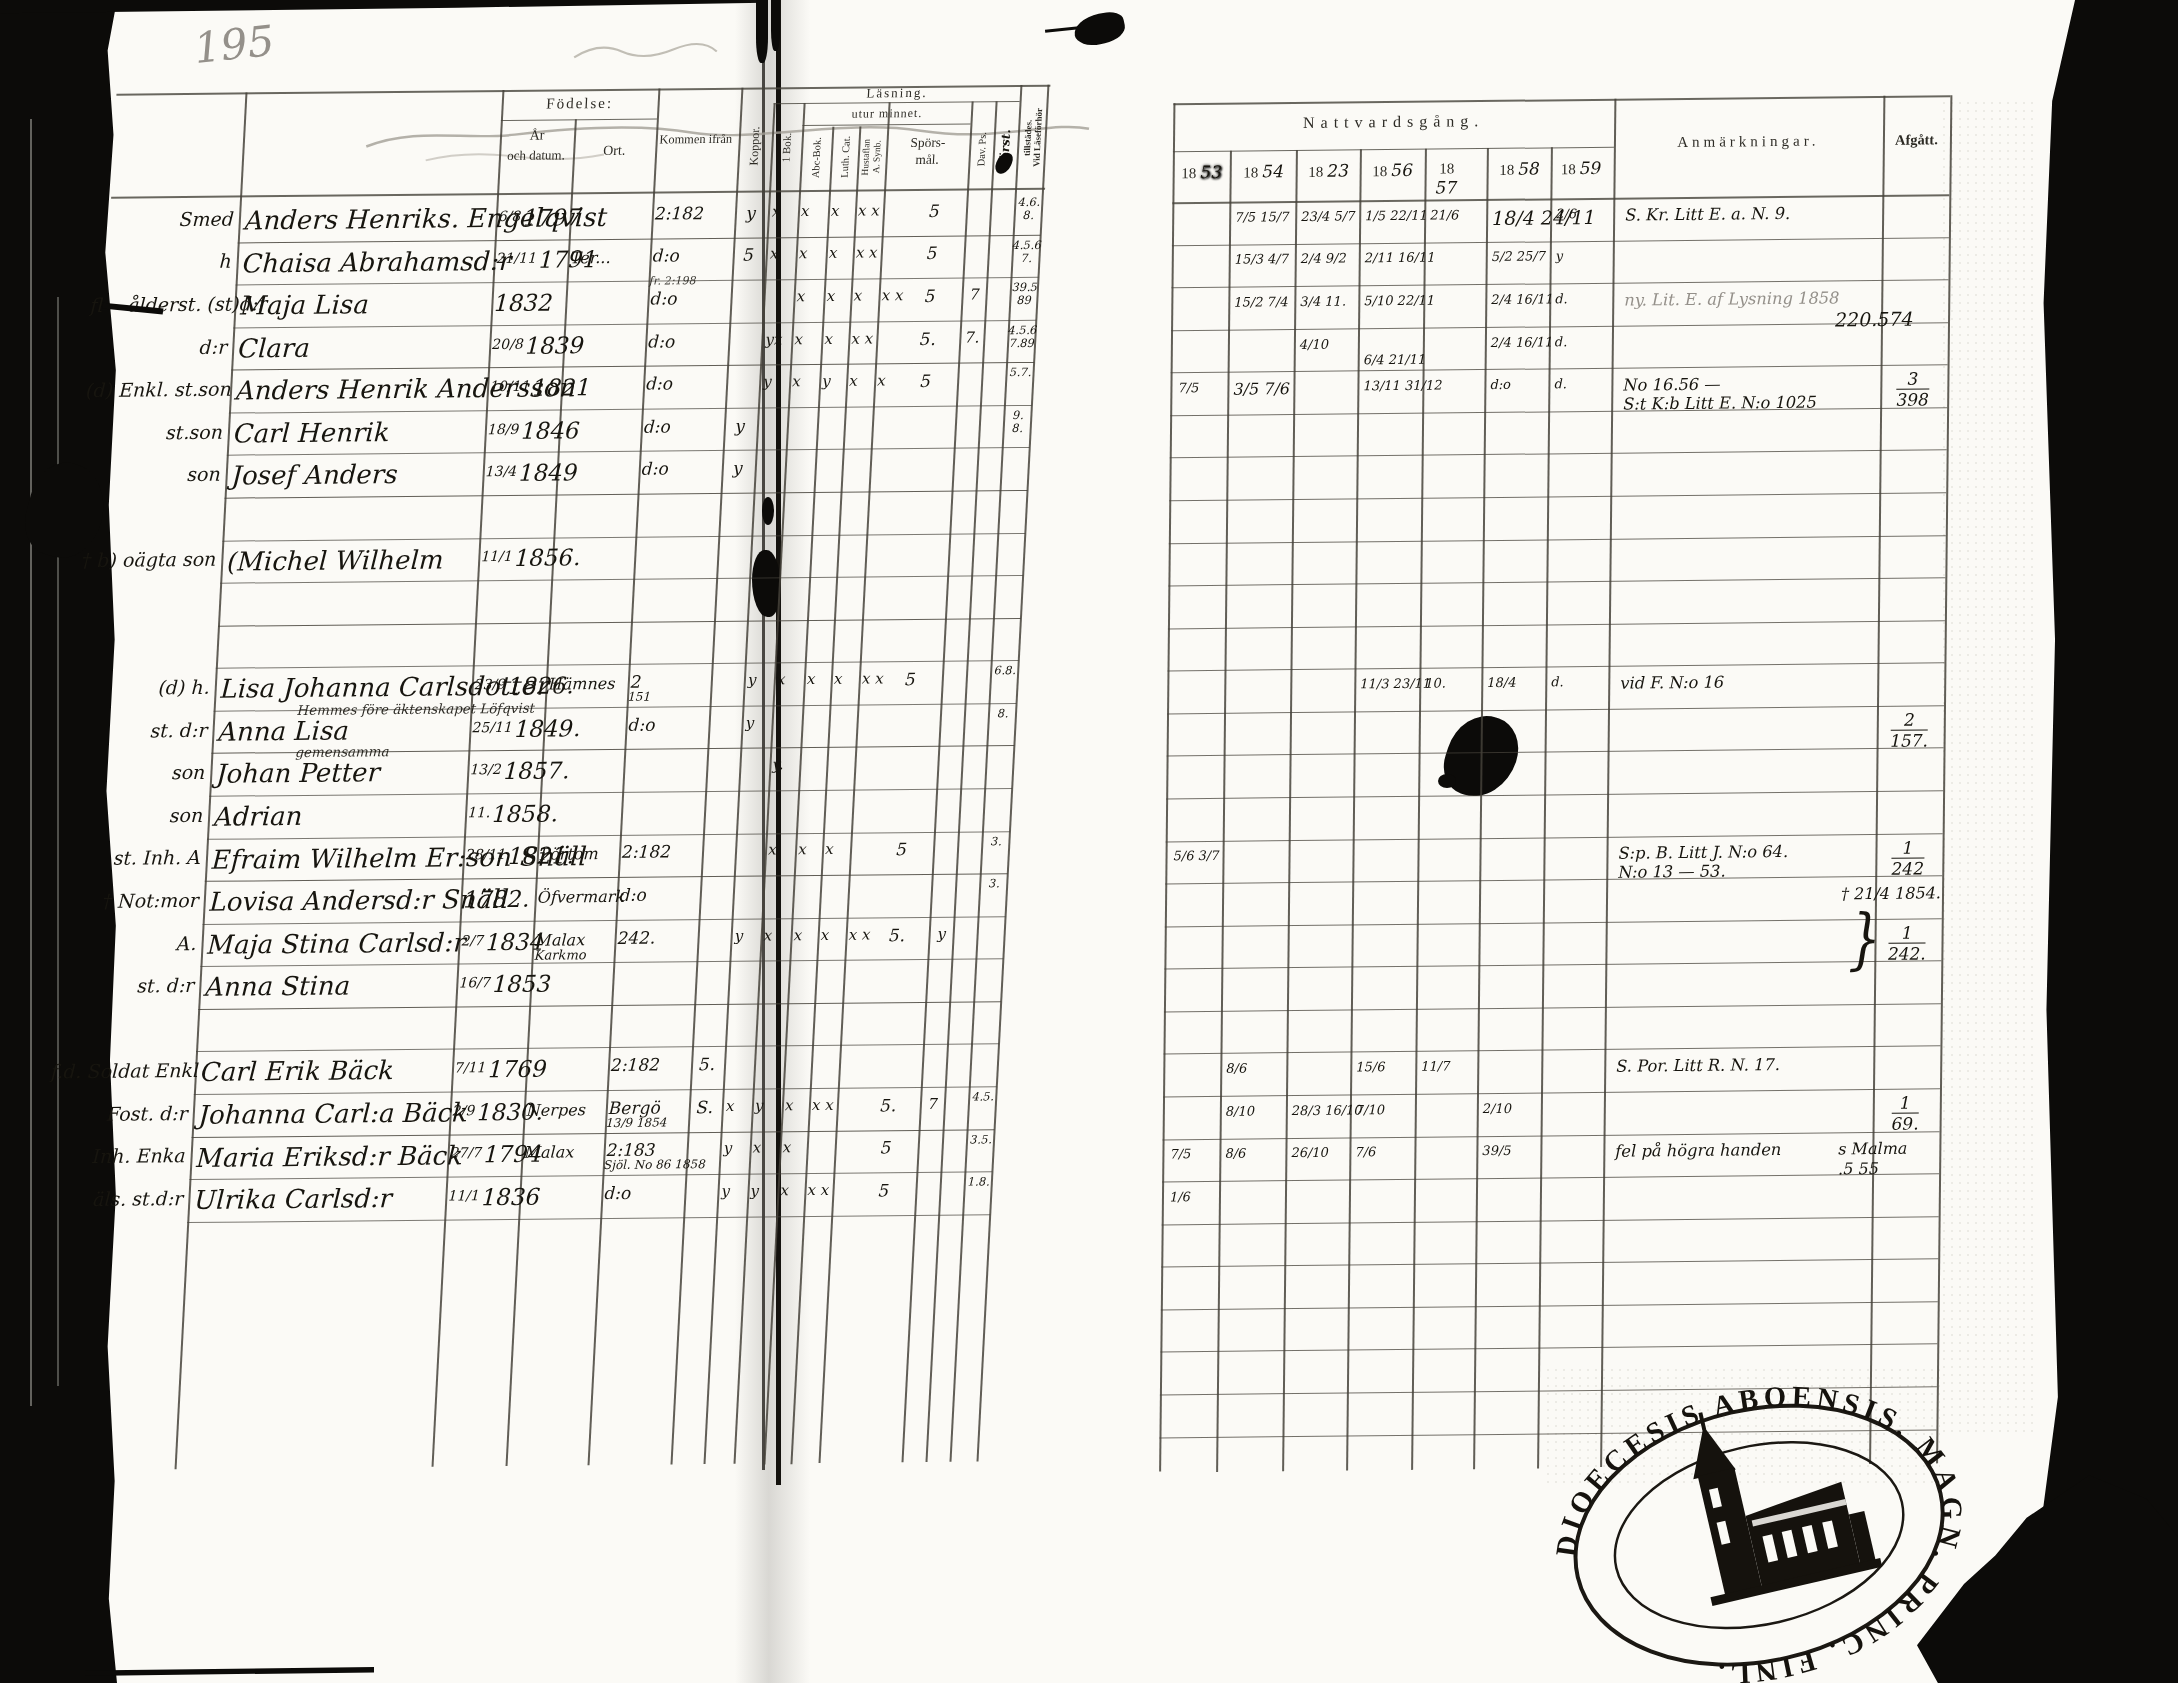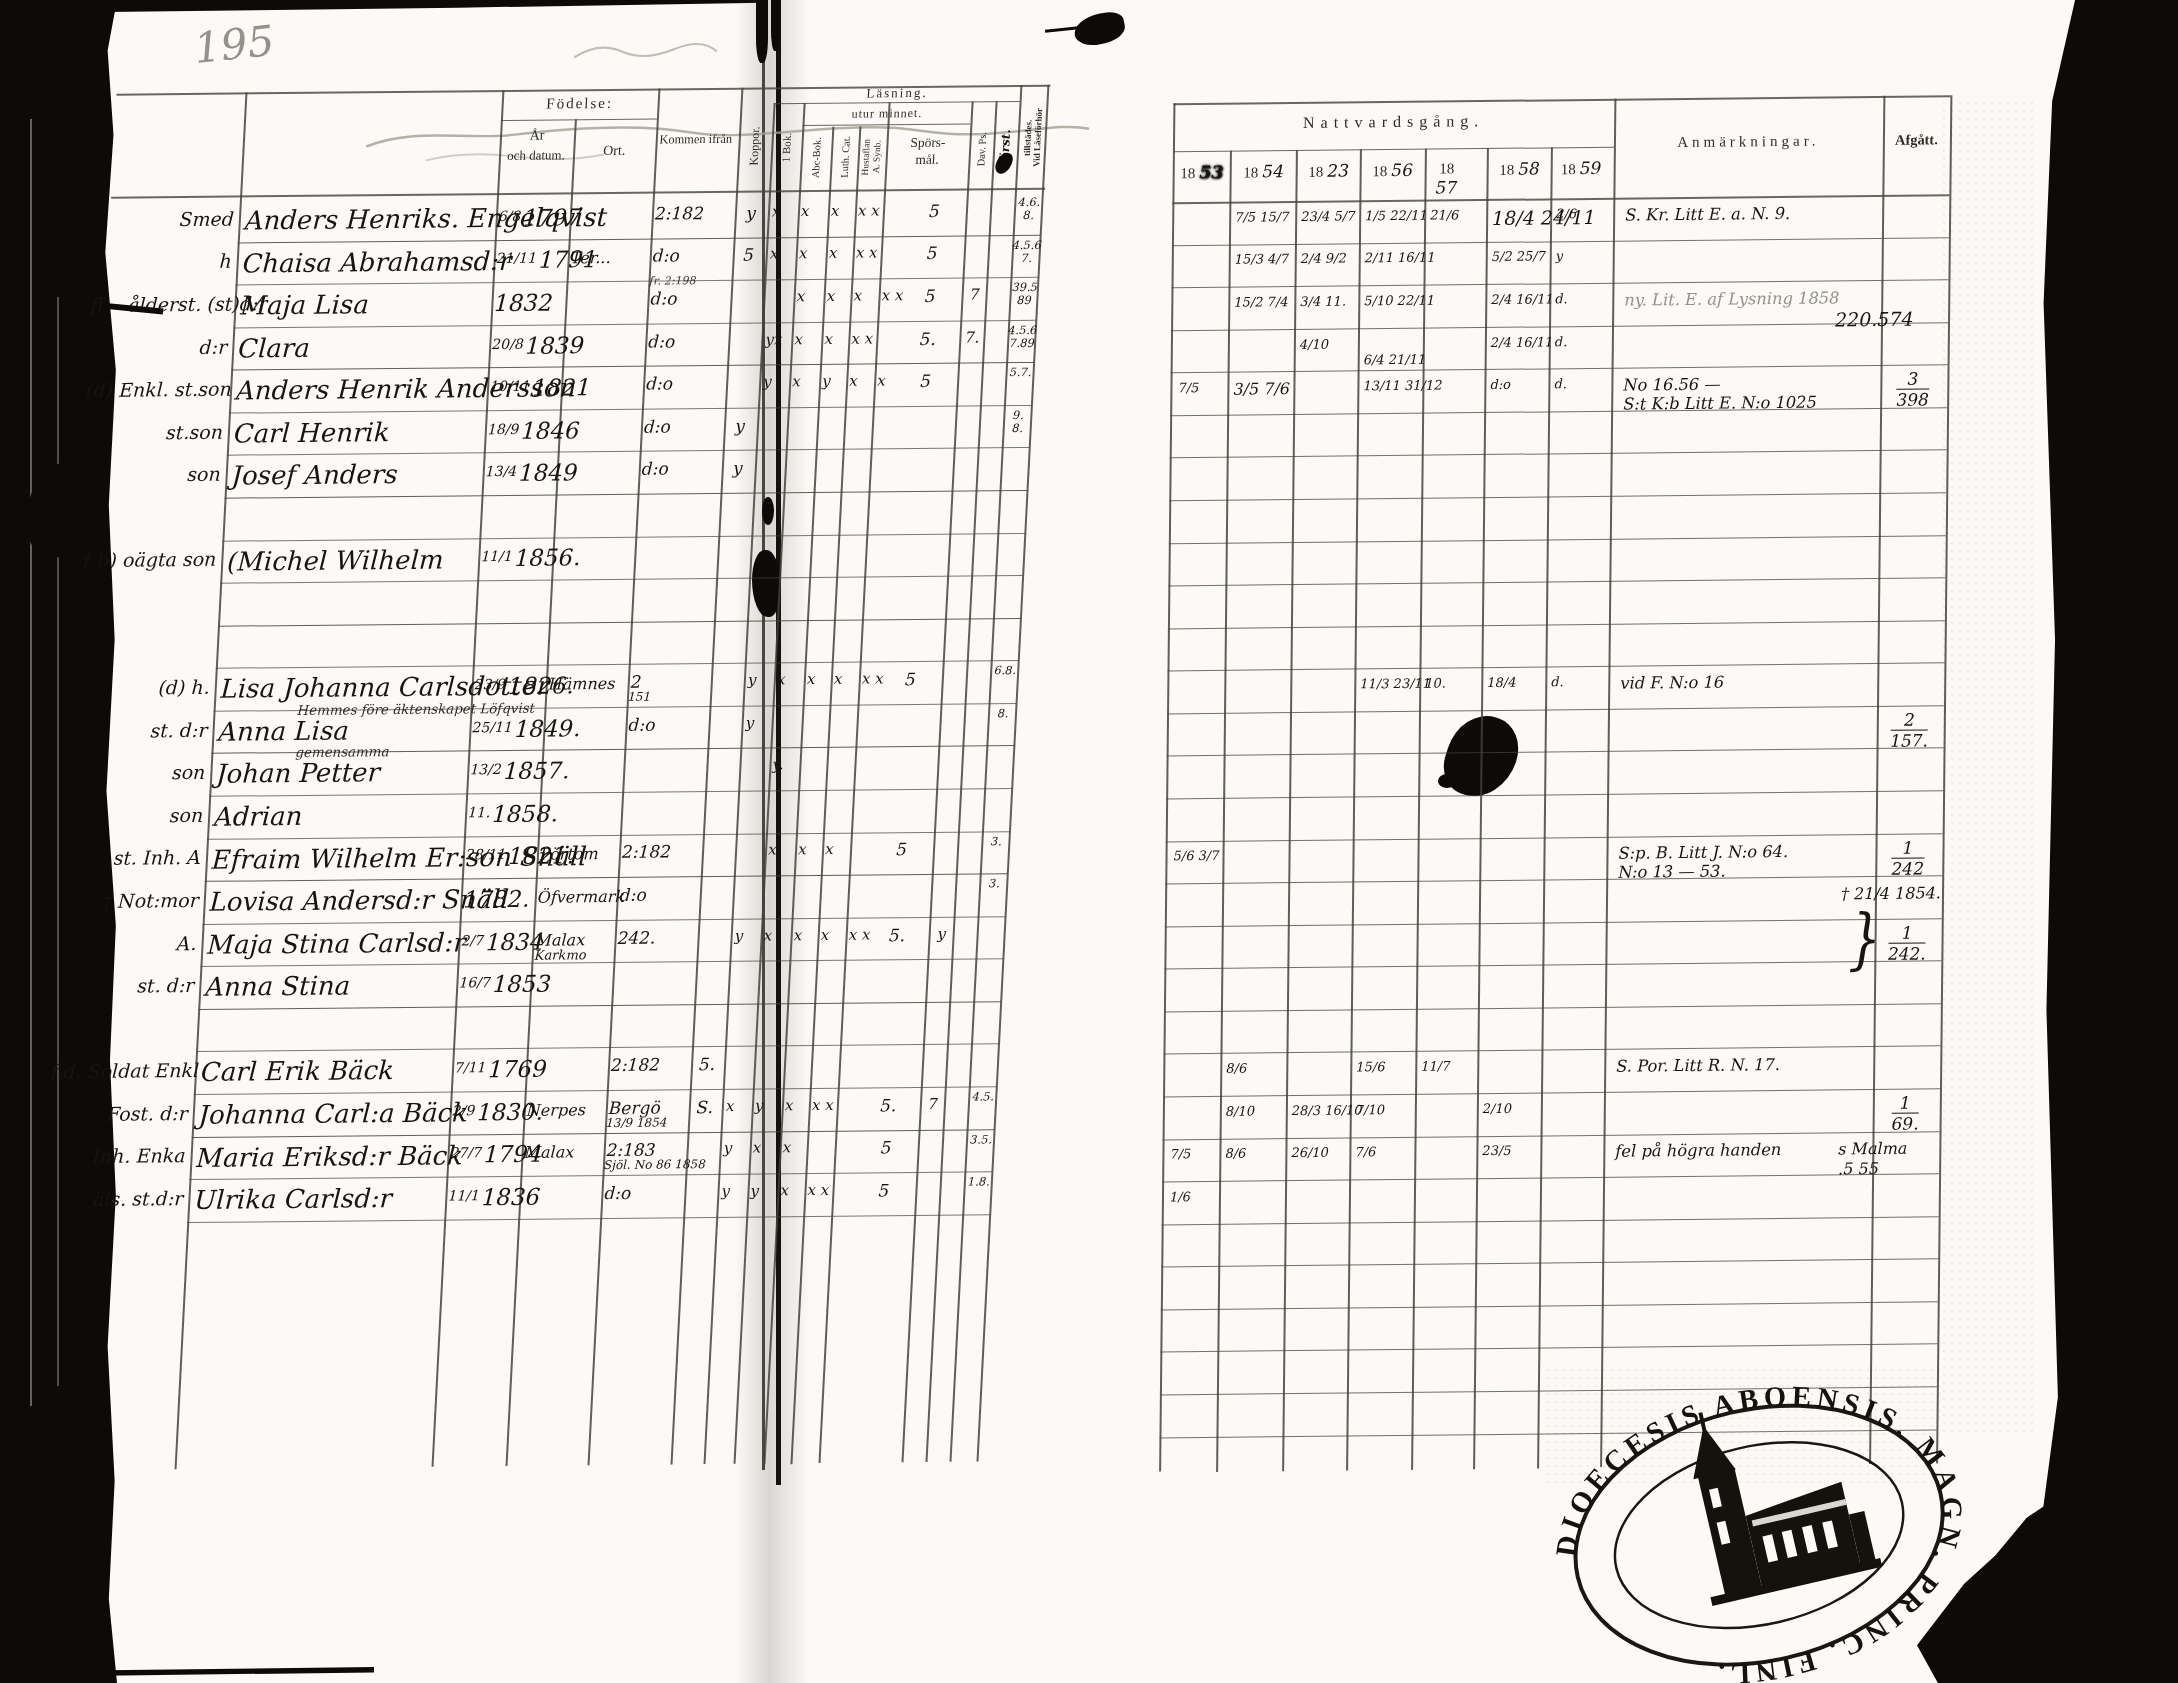--- a/index.html
+++ b/index.html
@@ -9,21 +9,21 @@
   .print{font-family:"Liberation Serif",serif;color:#2d2b25;}
   .hw{font-family:"DejaVu Serif",serif;font-style:italic;color:#17150f;}
   .pencil{color:#94908a;}
   .vline{position:absolute;background:#45423a;width:1.5px;opacity:.85;}
   .hline{position:absolute;background:#45423a;height:1.3px;opacity:.8;}
   .vert{writing-mode:vertical-rl;transform:rotate(180deg);display:inline-block;}
   .center{text-align:center;}
   .nowrap{white-space:nowrap;}
   .stack{display:inline-block;text-align:center;line-height:20px;}
   .stack .top{display:block;border-bottom:1.6px solid #17150f;padding:0 3px;}
-  .blobyear{font-weight:bold;text-shadow:0 0 3px #000,1px 1px 2px #000;}
+  .blobyear{font-weight:normal;text-shadow:0 0 3px #000,1px 1px 2px #000;}
   #pageL{position:absolute;left:0;top:0;width:2178px;height:1683px;
          transform:rotate(-0.55deg) skewX(-3.5deg);transform-origin:396px 139px;}
   #pageR{position:absolute;left:0;top:0;width:2178px;height:1683px;
          transform:rotate(-0.6deg) skewX(-1.2deg);transform-origin:1584px 139px;}
   .speckle{background-image:radial-gradient(#dddbd4 1px, transparent 1.2px);background-size:8px 8px;opacity:.5;}
   .ink{background:#0c0b09;}
 </style>
 </head>
 <body>
 
@@ -413,21 +413,21 @@
         <div class="abs hw nowrap" style="left: 1626px; top: 1057px; font-size: 16.3px; line-height: 19px;">S. Por. Litt R. N. 17.</div>
         <div class="abs hw nowrap" style="left: 1236px; top: 1100px; font-size: 13px;">8/10</div>
         <div class="abs hw nowrap" style="left: 1302px; top: 1100px; font-size: 13px;">28/3 16/10</div>
         <div class="abs hw nowrap" style="left: 1366px; top: 1100px; font-size: 13px;">7/10</div>
         <div class="abs hw nowrap" style="left: 1493px; top: 1100px; font-size: 13px;">2/10</div>
         <div class="abs hw center" style="left: 1885px; top: 1096px; width: 61px; font-size: 17px;"><span class="stack"><span class="top">1</span>69.</span></div>
         <div class="abs hw nowrap" style="left: 1181px; top: 1142px; font-size: 13px;">7/5</div>
         <div class="abs hw nowrap" style="left: 1236px; top: 1142px; font-size: 13px;">8/6</div>
         <div class="abs hw nowrap" style="left: 1302px; top: 1142px; font-size: 13px;">26/10</div>
         <div class="abs hw nowrap" style="left: 1366px; top: 1142px; font-size: 13px;">7/6</div>
-        <div class="abs hw nowrap" style="left: 1493px; top: 1142px; font-size: 13px;">23/5</div>
+        <div class="abs hw nowrap" style="left: 1493px; top: 1142px; font-size: 13px;">39/5</div>
         <div class="abs hw nowrap" style="left: 1626px; top: 1142px; font-size: 16.3px; line-height: 19px;">fel på högra handen</div>
         <div class="abs hw nowrap" style="left: 1849px; top: 1142px; font-size: 16px; line-height: 20px;">s Malma<br>.5 55</div>
         <div class="abs hw nowrap" style="left: 1181px; top: 1185px; font-size: 13px;">1/6</div>
       </div>
   </div>
 
   <svg class="abs" style="left:1549px;top:1386px;transform:rotate(-13deg);" width="426" height="297" viewBox="0 0 430 300">
     <g fill="none" stroke="#1b1813">
       <ellipse cx="212" cy="150" rx="188" ry="127" stroke-width="4"></ellipse>
       <ellipse cx="212" cy="150" rx="148" ry="90" stroke-width="2.5"></ellipse>

